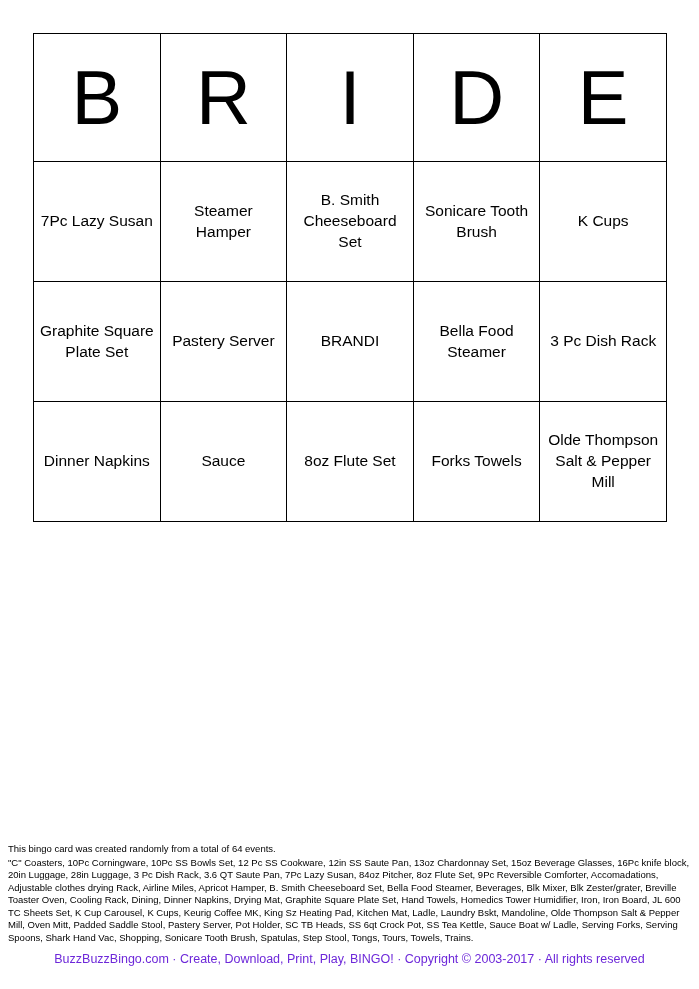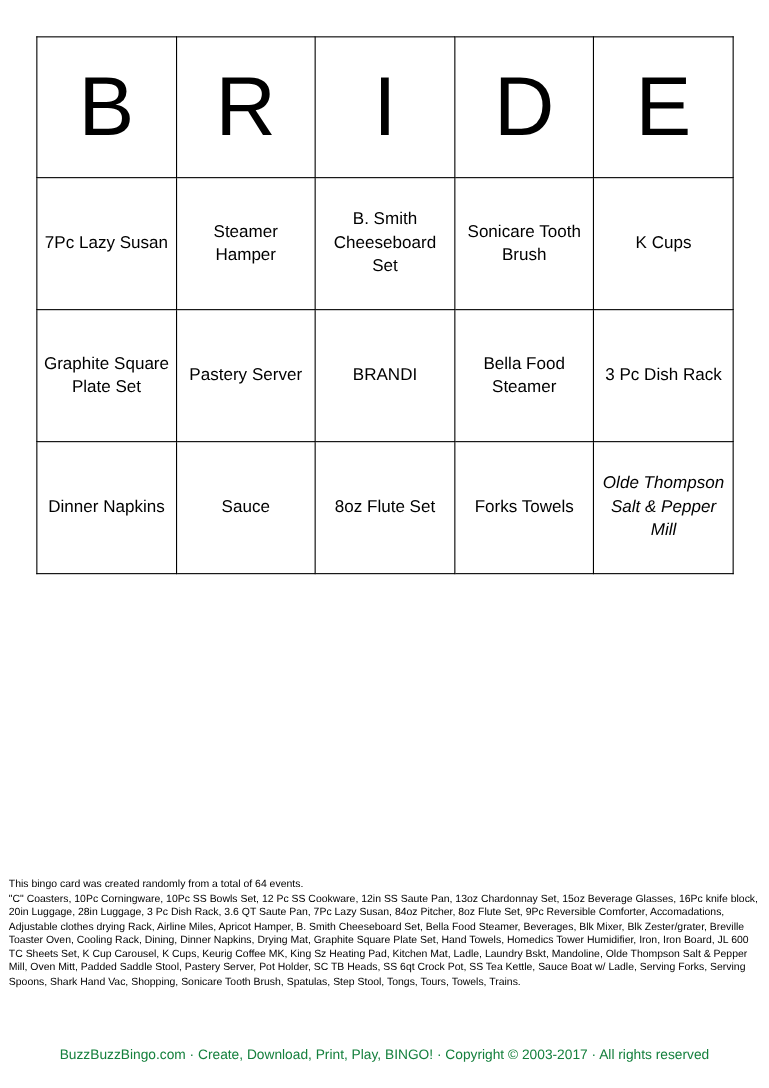--- a/index.html
+++ b/index.html
@@ -45,43 +45,42 @@
     font-family: "Liberation Sans", sans-serif;
   }
   .cell-row td {
     height: 120px;
     font-size: 15.5px;
     line-height: 1.35;
   }
   .cell-small {
     font-size: 13px;
     line-height: 1.35;
-    font-style: italic;
   }
   .legend {
     position: absolute;
     left: 8px;
-    top: 798px;
+    top: 843px;
     width: 684px;
     font-size: 9.5px;
     line-height: 1.32;
     color: #000000;
     text-align: left;
   }
   .legend .line1 {
     margin-bottom: 1px;
   }
   .footer {
     position: absolute;
     left: 0;
     top: 952px;
     width: 699px;
     text-align: center;
     font-size: 12.5px;
-    color: #15803d;
+    color: #6d28d9;
   }
 </style>
 </head>
 <body>
 
 <div class="page">
 
   <table class="card">
     <tbody>
       <tr class="header-row">

